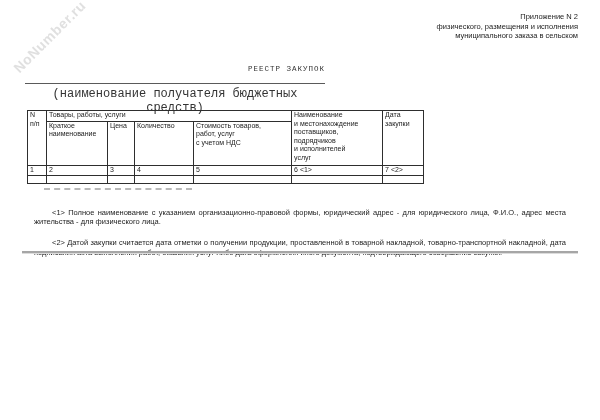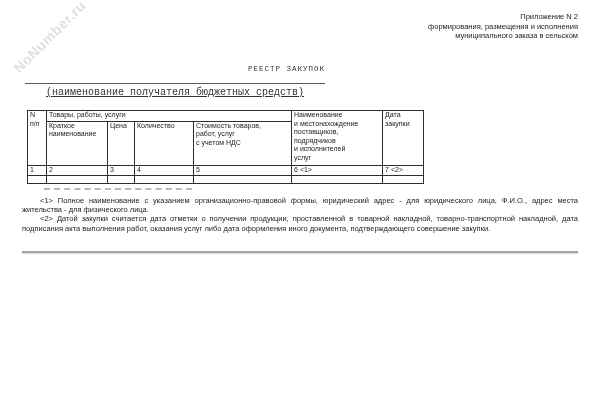--- a/index.html
+++ b/index.html
@@ -47,21 +47,21 @@
   .title-underline {
     position: absolute;
     left: 25px; top: 83px; width: 300px; height: 0;
     border-top: 1px solid #5a5a5a;
   }
   .recipient-caption {
     position: absolute;
     left: 25px; top: 87px; width: 300px;
     text-align: center;
     font-family: "Liberation Mono", "DejaVu Sans Mono", monospace;
-    font-size: 10px; color: #333; text-decoration: underline;
+    font-size: 12px; color: #333;
   }
   .period-line {
     position: absolute;
     left: 25px; top: 96px; width: 300px;
     text-align: center;
     font-family: "Liberation Mono", "DejaVu Sans Mono", monospace;
     font-size: 7.5px; color: #333;
     white-space: nowrap;
   }
 
@@ -96,40 +96,40 @@
     border-top: 2px dashed #b8b8b8;
   }
   .footnotes {
     position: absolute;
     left: 22px; top: 196px; width: 556px;
     font-size: 7.5px;
     line-height: 9.2px;
     text-align: justify;
     color: #222;
   }
-  .footnotes p { margin: 0; text-indent: 18px; }
+  .footnotes p { margin: 12px; text-indent: 18px; }
 
   .bottom-rule {
     position: absolute;
     left: 22px; top: 251px;
     width: 556px; height: 2px;
     background: #a6a6a6;
     border-bottom: 1px solid #dcdcdc;
   }
 </style>
 </head>
 <body>
 
 <div class="page">
 
   <div class="watermark">NoNumber.ru</div>
 
   <div class="appendix">
     <div>Приложение N 2</div>
-    <div>формирования, размещения и исполнения</div>
+    <div>физического, размещения и исполнения</div>
     <div>муниципального заказа в сельском</div>
   </div>
 
   <div class="title-block">
     <div class="form-title">РЕЕСТР ЗАКУПОК</div>
   </div>
   <div class="title-underline"></div>
   <div class="recipient-caption">(наименование получателя бюджетных средств)</div>
 
   <table class="register">

